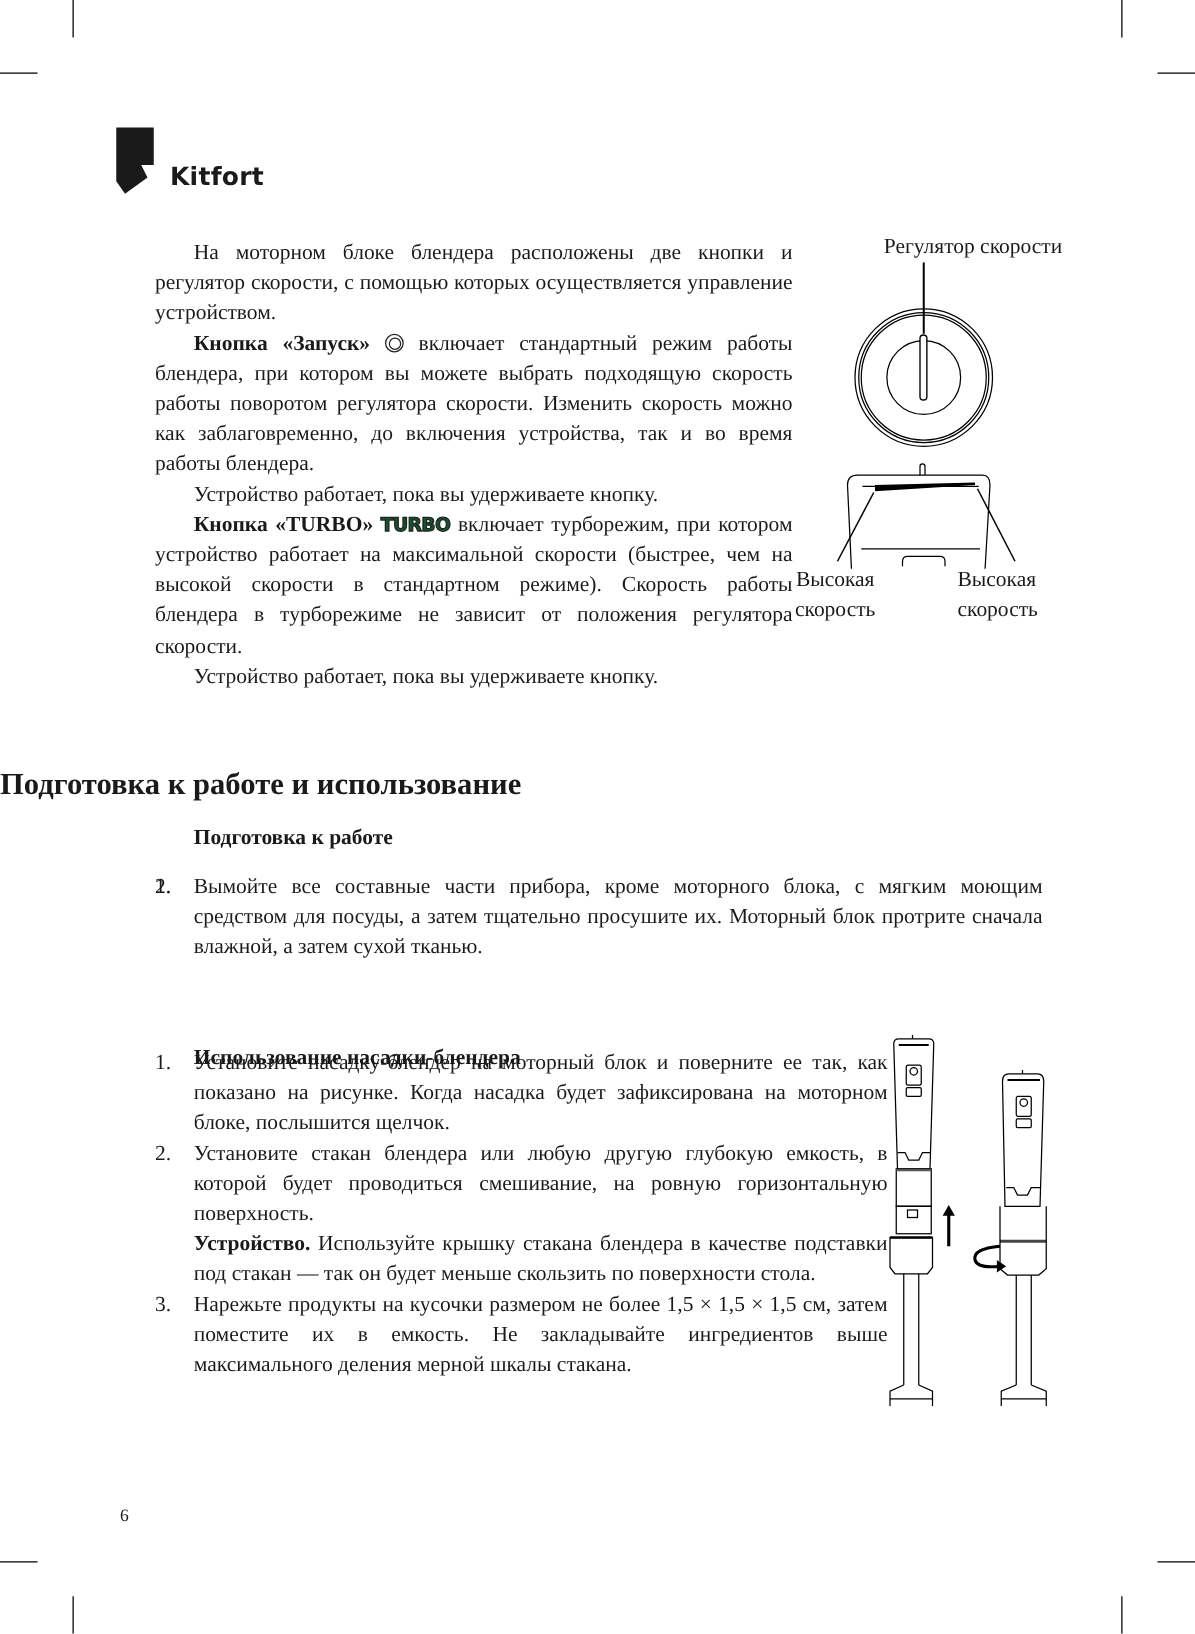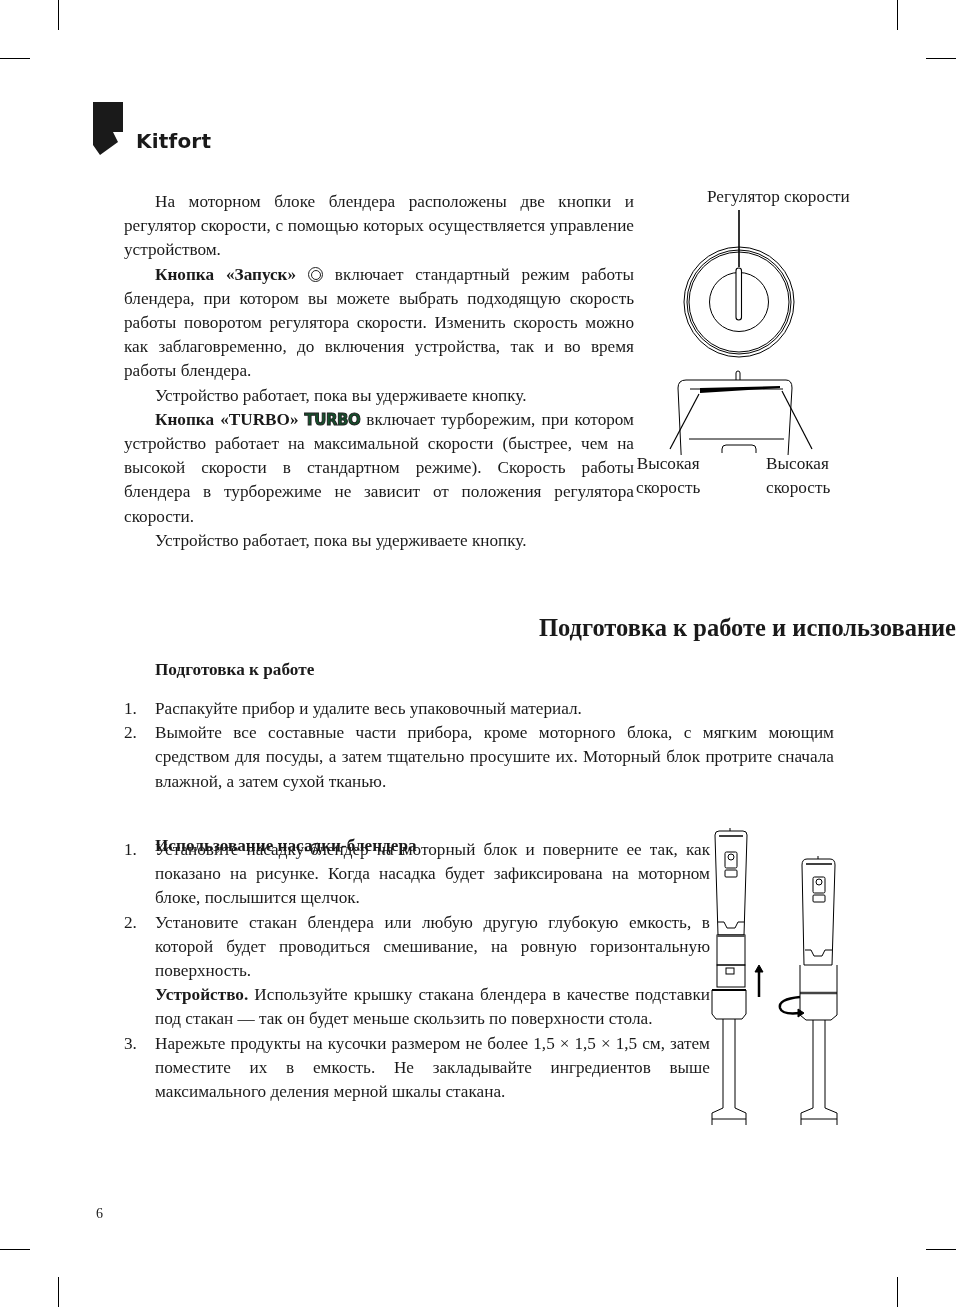--- a/index.html
+++ b/index.html
@@ -15,21 +15,21 @@
   .col1 p { margin:0; text-align:justify; text-align-last:left; }
   .indent { text-indent:31px; }
   b { font-weight:bold; }
   .turbo-glyph { font-family:"DejaVu Sans", sans-serif; font-weight:bold; font-size:15px;
                  color:#14532d; -webkit-text-stroke:1px #222; letter-spacing:-0.5px; }
   .start-glyph { display:inline-block; width:15px; height:15px; border:1.3px solid #222;
                  border-radius:50%; vertical-align:-2px; position:relative; box-sizing:border-box; }
   .start-glyph::after { content:""; position:absolute; left:2px; top:2px; width:8px; height:8px;
                  border:1px solid #222; border-radius:50%; }
   .fig-label { font-size:17.2px; line-height:24px; }
-  .h1 { left:0; width:956px; top:614px; text-align:right; font-size:24.5px; font-weight:bold; }
+  .h1 { left:0; width:956px; top:614px; text-align:left; font-size:24.5px; font-weight:bold; }
   .h2 { font-size:17.2px; font-weight:bold; }
   ol.list { margin:0; padding:0; list-style:none; }
   ol.list li { position:relative; padding-left:31px; }
   ol.list li .num { position:absolute; left:0; top:0; }
   .list-a { left:124px; top:697px; width:710px; }
   .list-b { left:124px; top:838px; width:586px; }
   .list-b li { text-align:justify; text-align-last:left; }
   .pagenum { left:96px; top:1206px; font-size:14px; }
 </style>
 </head>
@@ -85,21 +85,21 @@
 </div>
 <div class="abs fig-label" style="left:766px;top:452px;">
   <div>Высокая</div>
   <div>скорость</div>
 </div>
 
 <div class="abs h1">Подготовка к работе и использование</div>
 
 <div class="abs h2" style="left:155px;top:660px;">Подготовка к работе</div>
 <ol class="abs list list-a para">
-  <li><span class="num">1.</span><span>Распакуйте прибор и удалите весь упаковочный материал.</span></li>
+  <li><span class="num">1.</span></li>
   <li style="text-align:justify;text-align-last:left;"><span class="num">2.</span><span>Вымойте все составные части прибора, кроме моторного блока, с мягким моющим средством для посуды, а затем тщательно просушите их. Моторный блок протрите сначала влажной, а затем сухой тканью.</span></li>
 </ol>
 
 <div class="abs h2" style="left:155px;top:836px;">Использование насадки-блендера</div>
 <ol class="abs list list-b para">
   <li><span class="num">1.</span><span>Установите насадку-блендер на моторный блок и поверните ее так, как показано на рисунке. Когда насадка будет зафиксирована на моторном блоке, послышится щелчок.</span></li>
   <li><span class="num">2.</span><span>Установите стакан блендера или любую другую глубокую емкость, в которой будет проводиться смешивание, на ровную горизонтальную поверхность.</span><br><b>Устройство.</b><span> Используйте крышку стакана блендера в качестве подставки под стакан — так он будет меньше скользить по поверхности стола.</span></li>
   <li><span class="num">3.</span><span>Нарежьте продукты на кусочки размером не более 1,5 × 1,5 × 1,5 см, затем поместите их в емкость. Не закладывайте ингредиентов выше максимального деления мерной шкалы стакана.</span></li>
 </ol>
 

